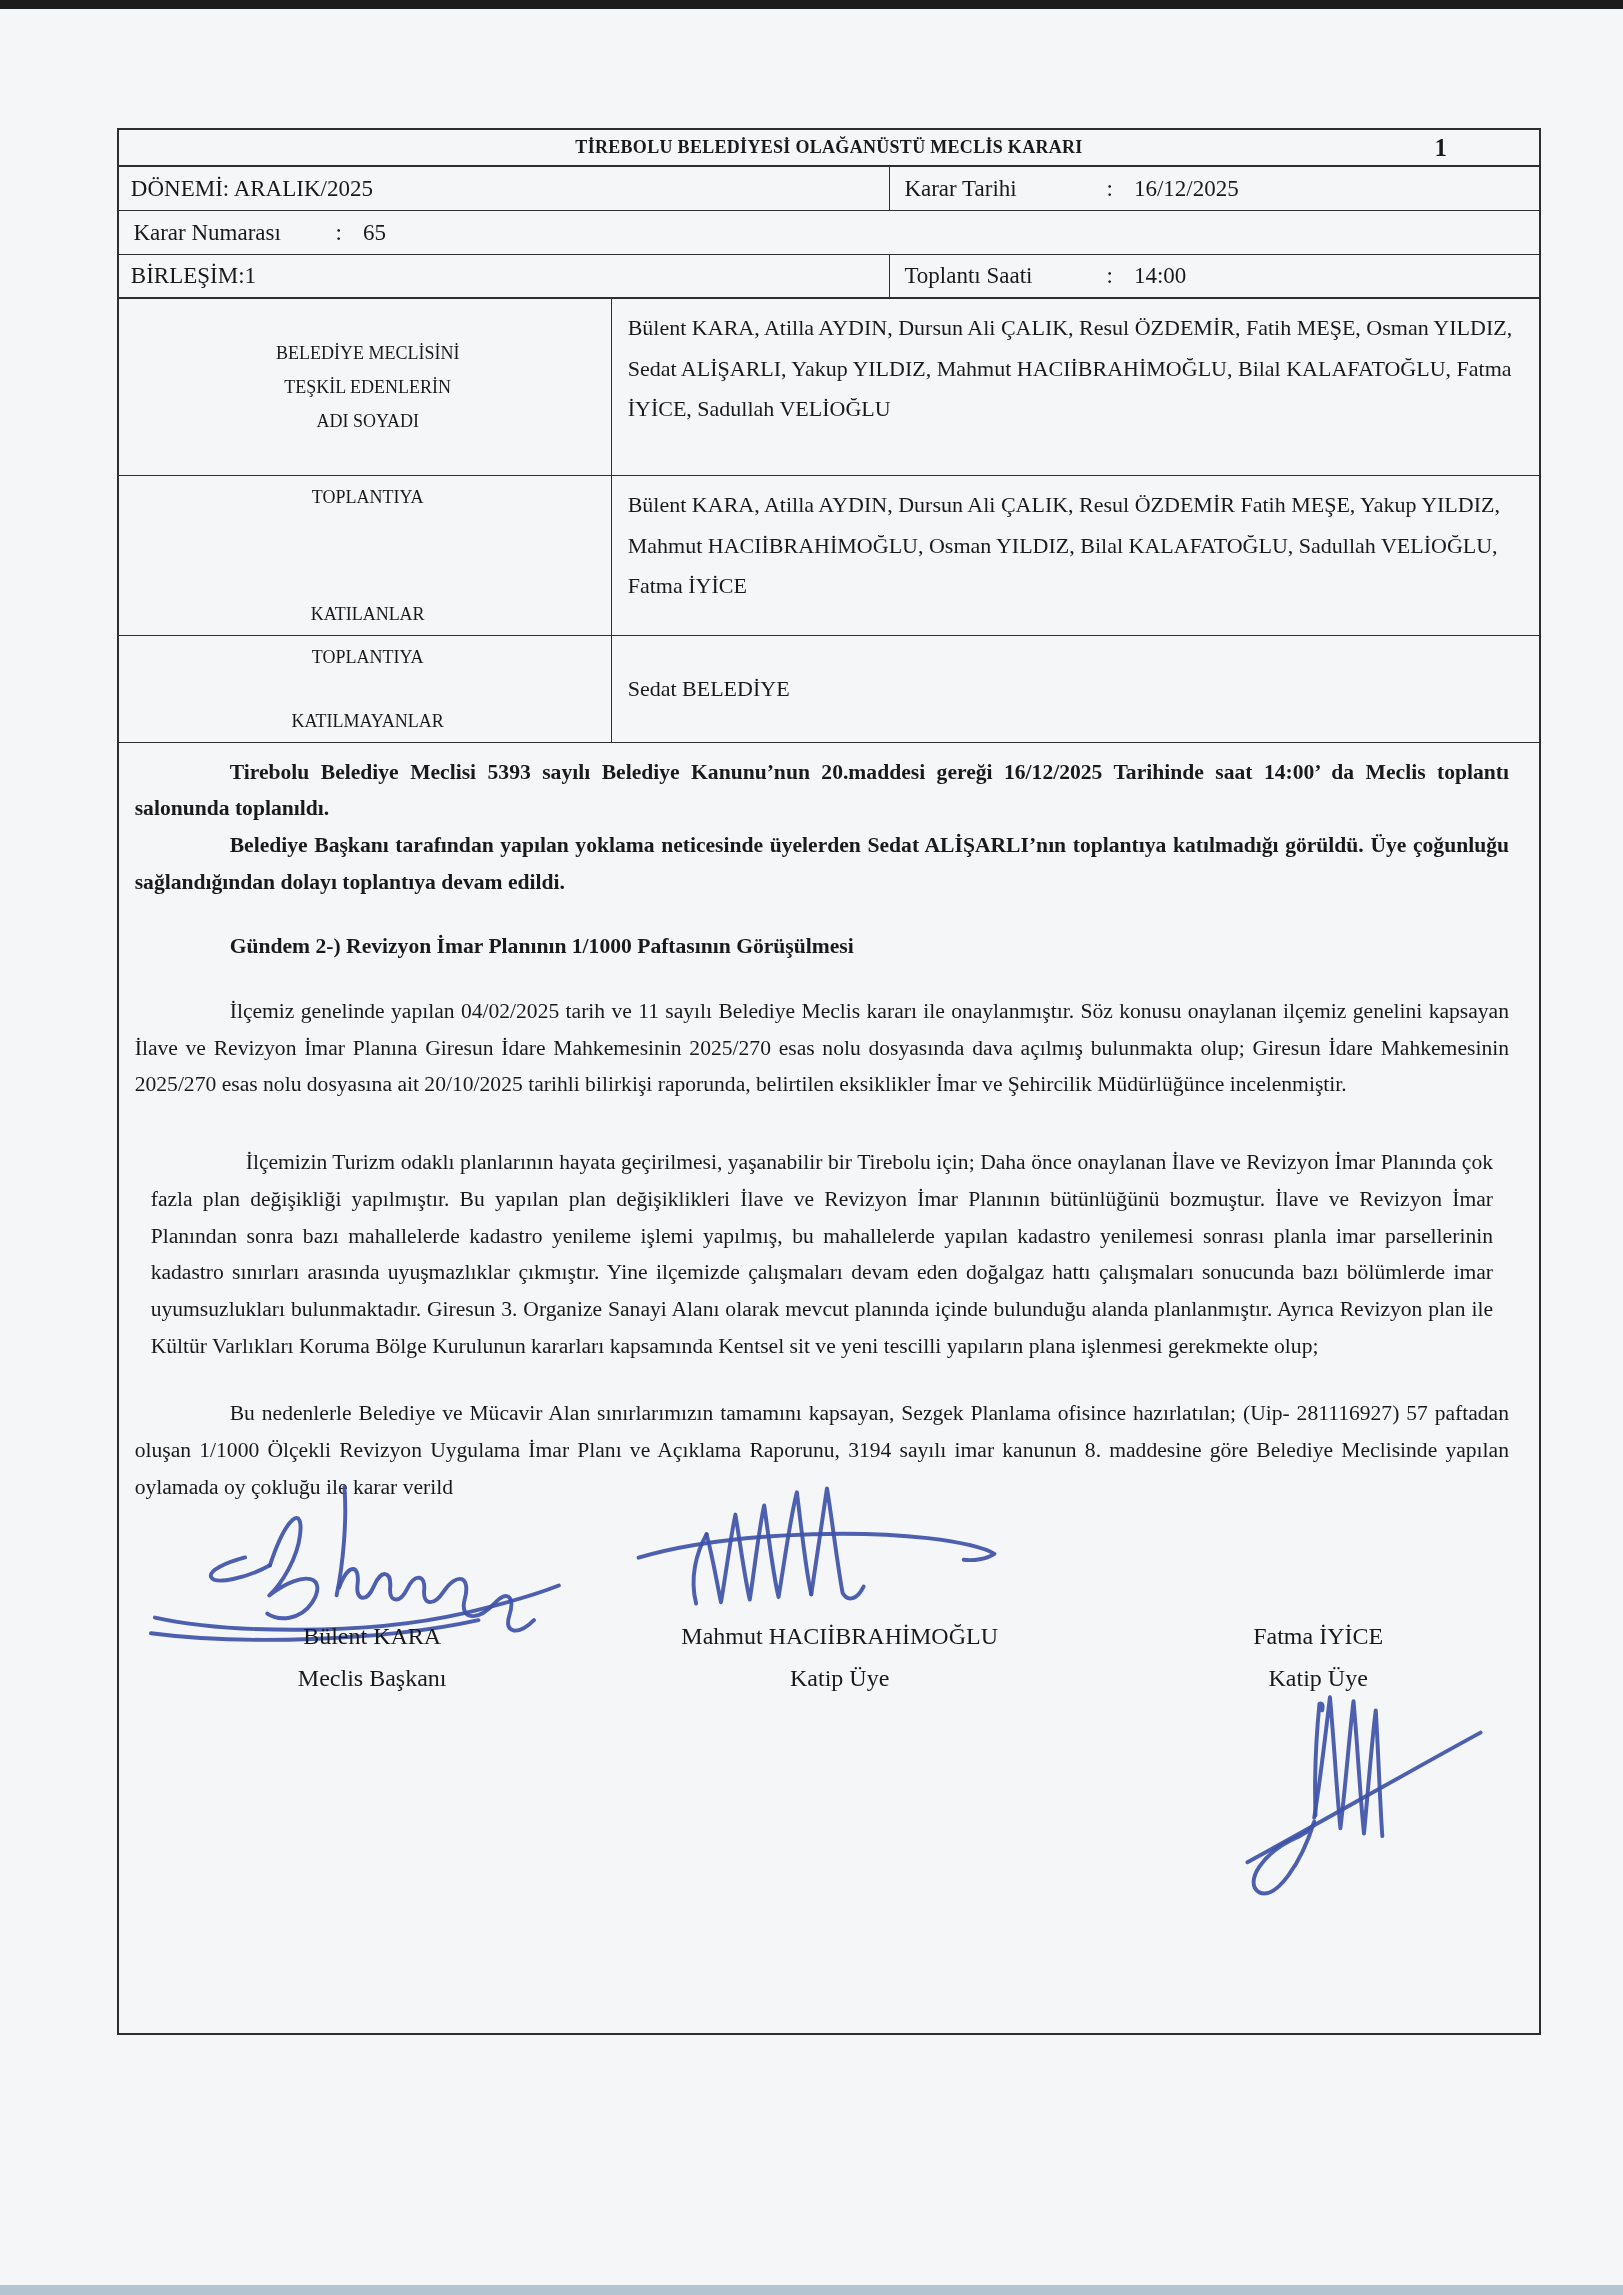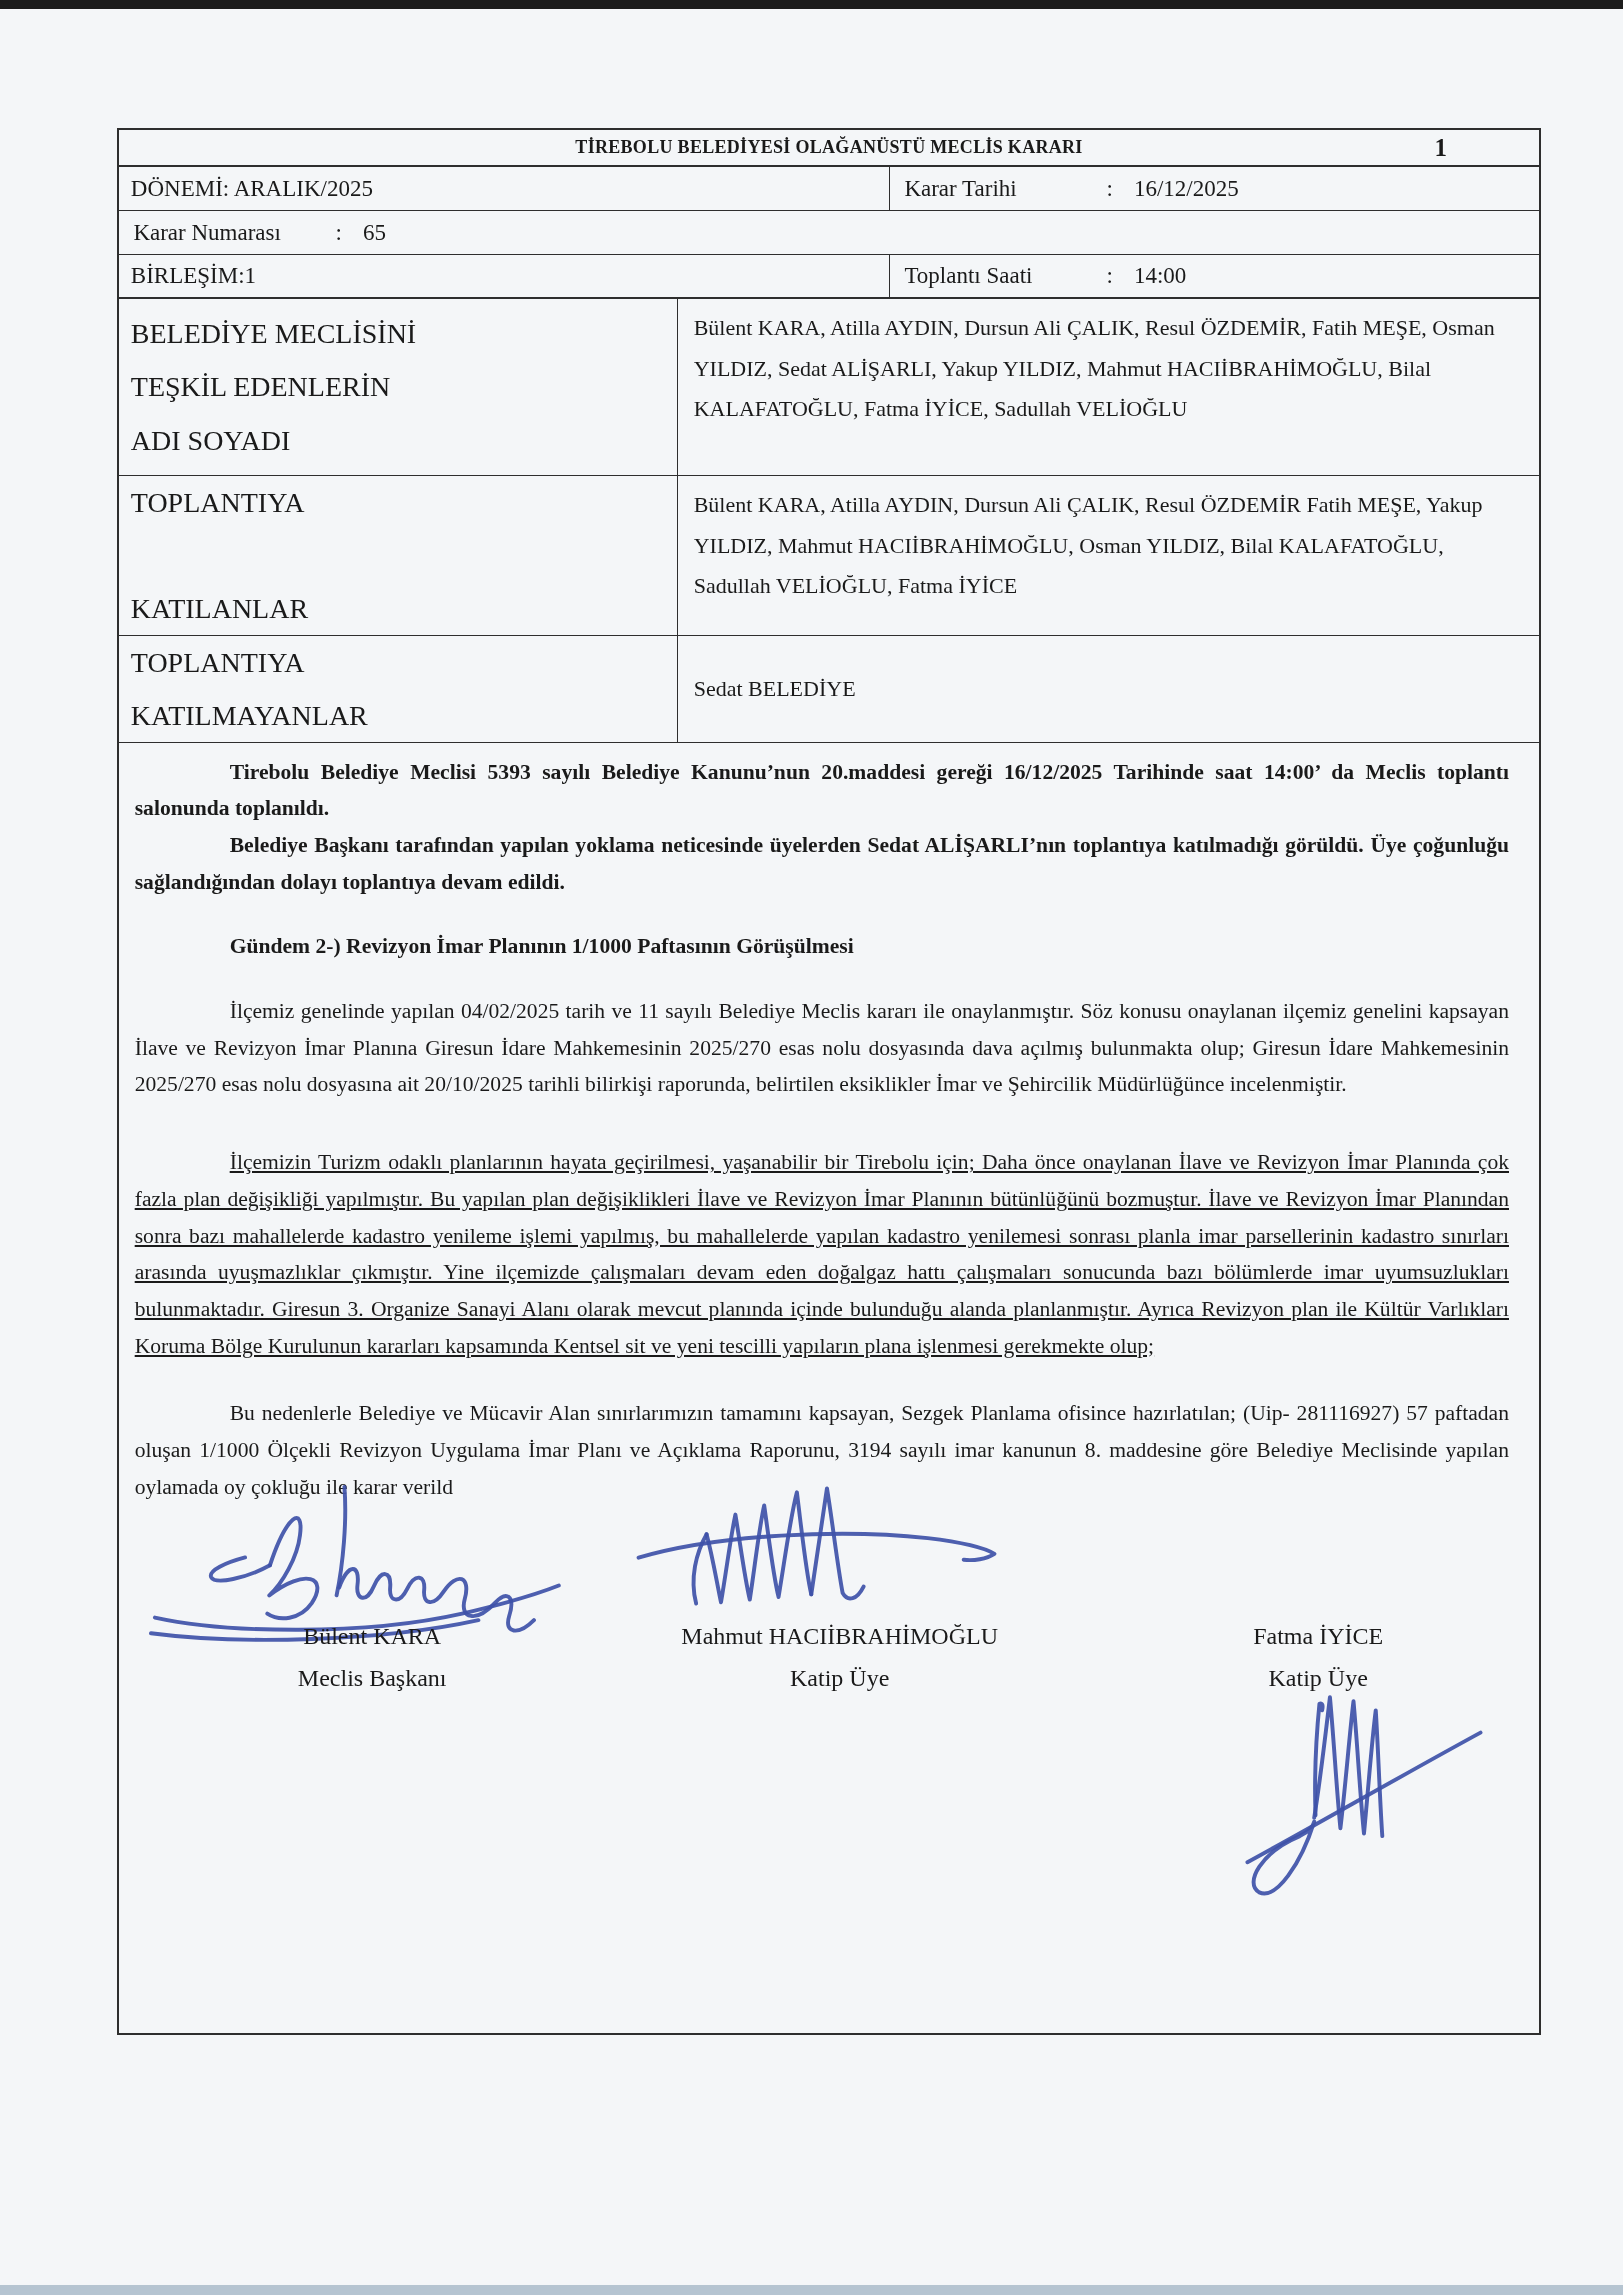--- a/index.html
+++ b/index.html
@@ -39,33 +39,33 @@
     padding-left:11.8px;font-size:23px;}
   .info-right{flex:1;display:flex;align-items:center;padding-left:14.4px;font-size:23px;}
   .info-label{width:202px;}
   .info-sep{width:27.5px;}
 
   
   .roster-row{display:flex;border-bottom:1.3px solid var(--line);}
   .roster-row.members{height:177px;}
   .roster-row.attendees{height:160px;}
   .roster-row.absentees{height:107px;}
-  .roster-label{width:559px;border-right:1.3px solid var(--line);padding:10.5px 6.5px 10.5px 11.8px;
-    font-size:28px;display:flex;flex-direction:column;}
+  .roster-label{width:493px;border-right:1.3px solid var(--line);padding:10.5px 6.5px 10.5px 11.8px;
+    font-size:18px;display:flex;flex-direction:column;text-align:center;}
   .roster-label.centered{justify-content:center;line-height:1.9;}
   .roster-label.spread{justify-content:space-between;}
   .roster-names{flex:1;padding:9.2px 17px 0 15.7px;font-size:22px;line-height:1.84;}
   .roster-names.vcenter{display:flex;align-items:center;padding-top:0;}
 
   
   .body-cell{padding:10.5px 30px 0 15.7px;font-size:21.6px;line-height:1.7;text-align:justify;}
   .body-cell p{margin:0;text-indent:95px;}
   .intro{font-weight:bold;}
   .agenda{font-weight:bold;margin:28px 0 !important;text-align:left;}
-  .para-mid{margin:41px 0 31px !important;text-decoration:underline;}
+  .para-mid{margin:41px 16px 31px !important;}
 
   
   .sig-area{position:relative;height:383px;margin-top:9.2px;text-align:left;}
   .sig-col{position:absolute;top:100px;text-align:center;font-size:24px;line-height:1.75;}
   .sig-col .sig-name{white-space:nowrap;}
   .sig-col-1{left:67px;width:341px;}
   .sig-col-2{left:476px;width:458px;}
   .sig-col-3{left:1013px;width:341px;}
   .sig-svg{position:absolute;pointer-events:none;}
   .sig-svg-1{left:13px;top:-36px;width:419px;height:183px;}

